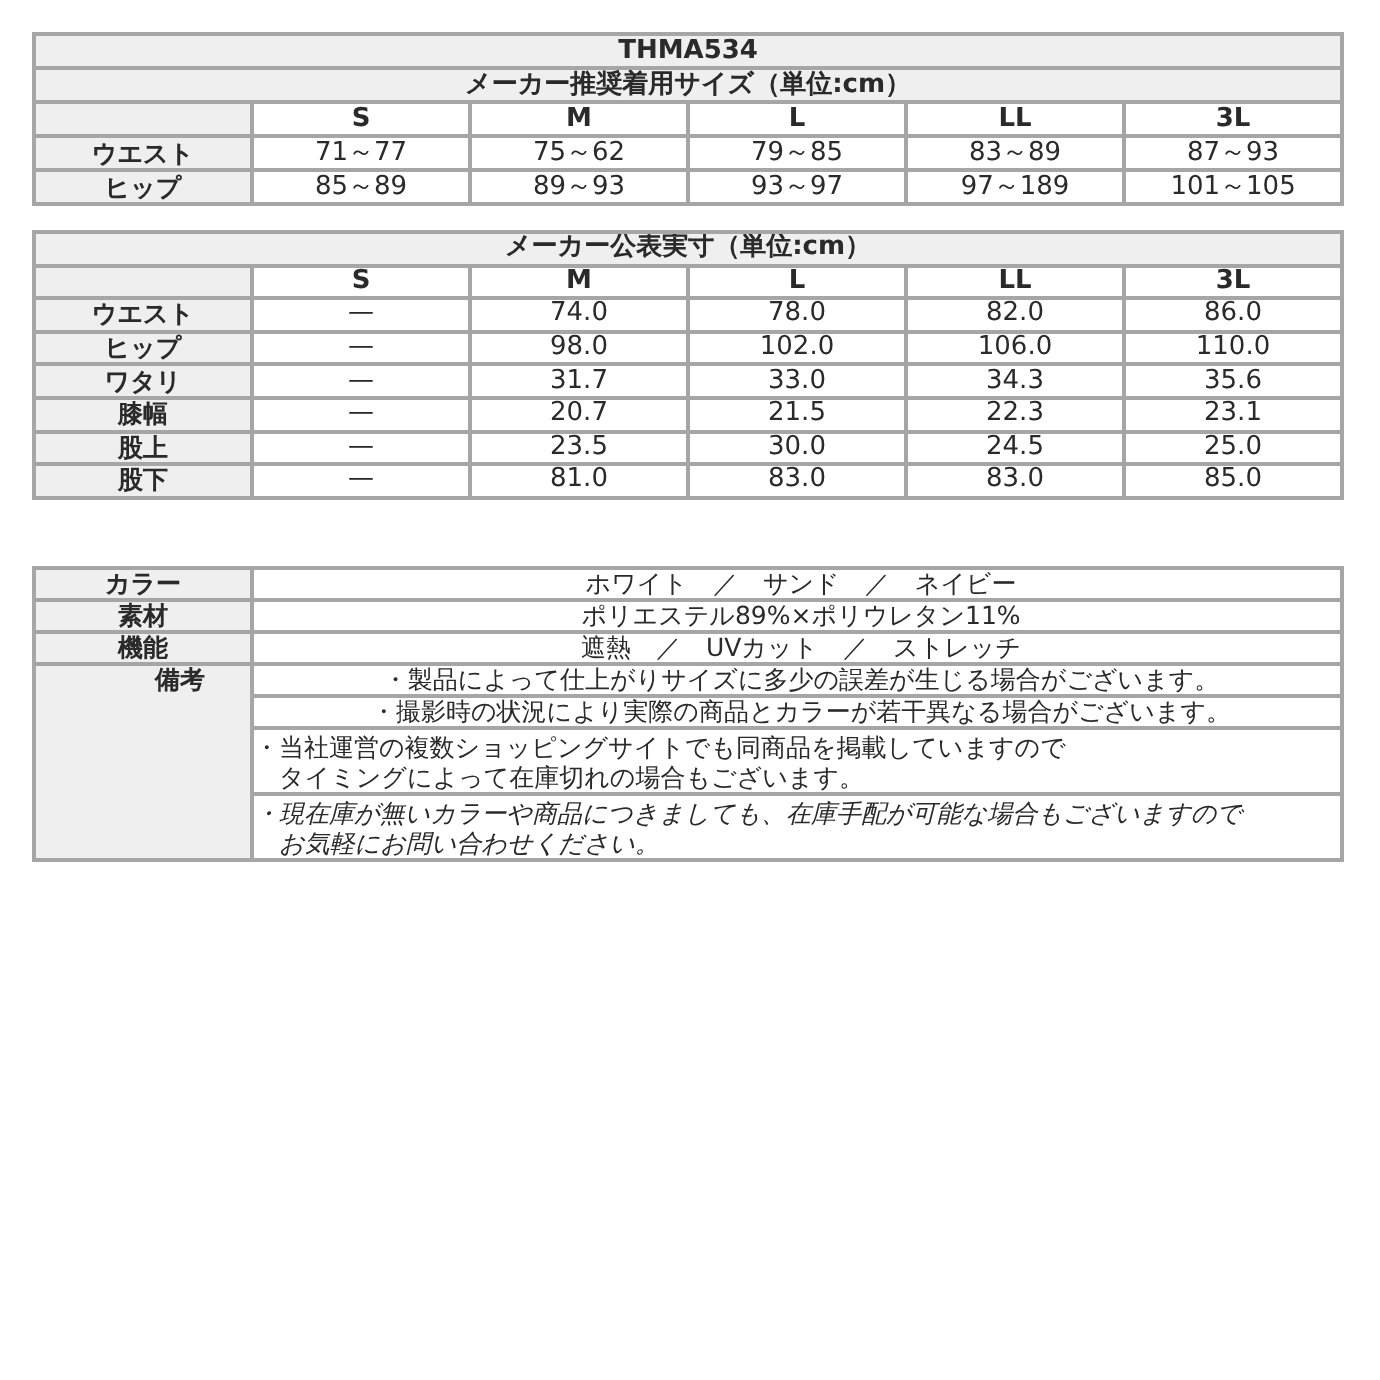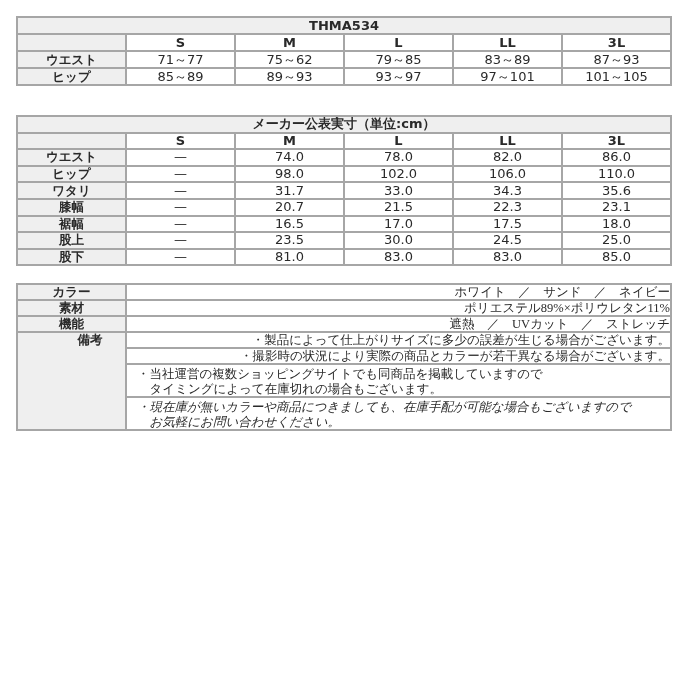--- a/index.html
+++ b/index.html
@@ -12,22 +12,22 @@
     td.hd { background: #efefef; }
     td.lbl { background: #efefef; font-weight: bold; font-size: 12.5px; }
     td.sz { font-weight: bold; }
     td.title { font-weight: bold; }
     #t1 { top: 16px; }
     #t1 tr { height: 17px; }
     #t2 { top: 115px; }
     #t2 tr { height: 16.6px; }
     #t3 { top: 283px; }
     #t3 tr.r { height: 16px; }
-    td.txt { text-align: right; padding-left: 4px; font-size: 12.5px; font-family: Liberation Serif, serif; }
-    td.multi { text-align: left; padding-left: 10px; font-size: 12.5px; white-space: normal;
+    td.txt { text-align: center; padding-left: 4px; font-size: 12.5px; }
+    td.multi { text-align: left; padding-left: 0; font-size: 12.5px; white-space: normal;
                line-height: 15px; height: 31px; }
     td.note-lbl { vertical-align: top; padding-left: 37px; }
     col.c0 { width: 109px; }
     col.cs { width: 109px; }
   </style>
 </head>
 <body>
 
 <table id="t1">
   <colgroup>
@@ -36,41 +36,44 @@
       <col class="cs">
       <col class="cs">
       <col class="cs">
       <col class="cs">
     </colgroup>
   <tbody>
       <tr>
         <td colspan="6" class="hd title">THMA534</td>
       </tr>
   <tr>
+        <td colspan="6" class="hd title">メーカー推奨着用サイズ（単位:cm）</td>
+      </tr>
+  <tr>
     <td class="hd"></td>
     <td class="sz">S</td>
     <td class="sz">M</td>
     <td class="sz">L</td>
     <td class="sz">LL</td>
     <td class="sz">3L</td>
   </tr>
   <tr>
     <td class="lbl">ウエスト</td>
     <td>71～77</td>
     <td>75～62</td>
     <td>79～85</td>
     <td>83～89</td>
     <td>87～93</td>
   </tr>
   <tr>
     <td class="lbl">ヒップ</td>
     <td>85～89</td>
     <td>89～93</td>
     <td>93～97</td>
-    <td>97～101</td>
+    <td>97～189</td>
     <td>101～105</td>
   </tr>
 </tbody>
   </table>
 
 <table id="t2">
   <colgroup>
       <col class="c0">
       <col class="cs">
       <col class="cs">
@@ -116,28 +119,20 @@
   </tr>
   <tr>
     <td class="lbl">膝幅</td>
     <td>—</td>
     <td>20.7</td>
     <td>21.5</td>
     <td>22.3</td>
     <td>23.1</td>
   </tr>
   <tr>
-    <td class="lbl">裾幅</td>
-    <td>—</td>
-    <td>16.5</td>
-    <td>17.0</td>
-    <td>17.5</td>
-    <td>18.0</td>
-  </tr>
-  <tr>
     <td class="lbl">股上</td>
     <td>—</td>
     <td>23.5</td>
     <td>30.0</td>
     <td>24.5</td>
     <td>25.0</td>
   </tr>
   <tr>
     <td class="lbl">股下</td>
     <td>—</td>

